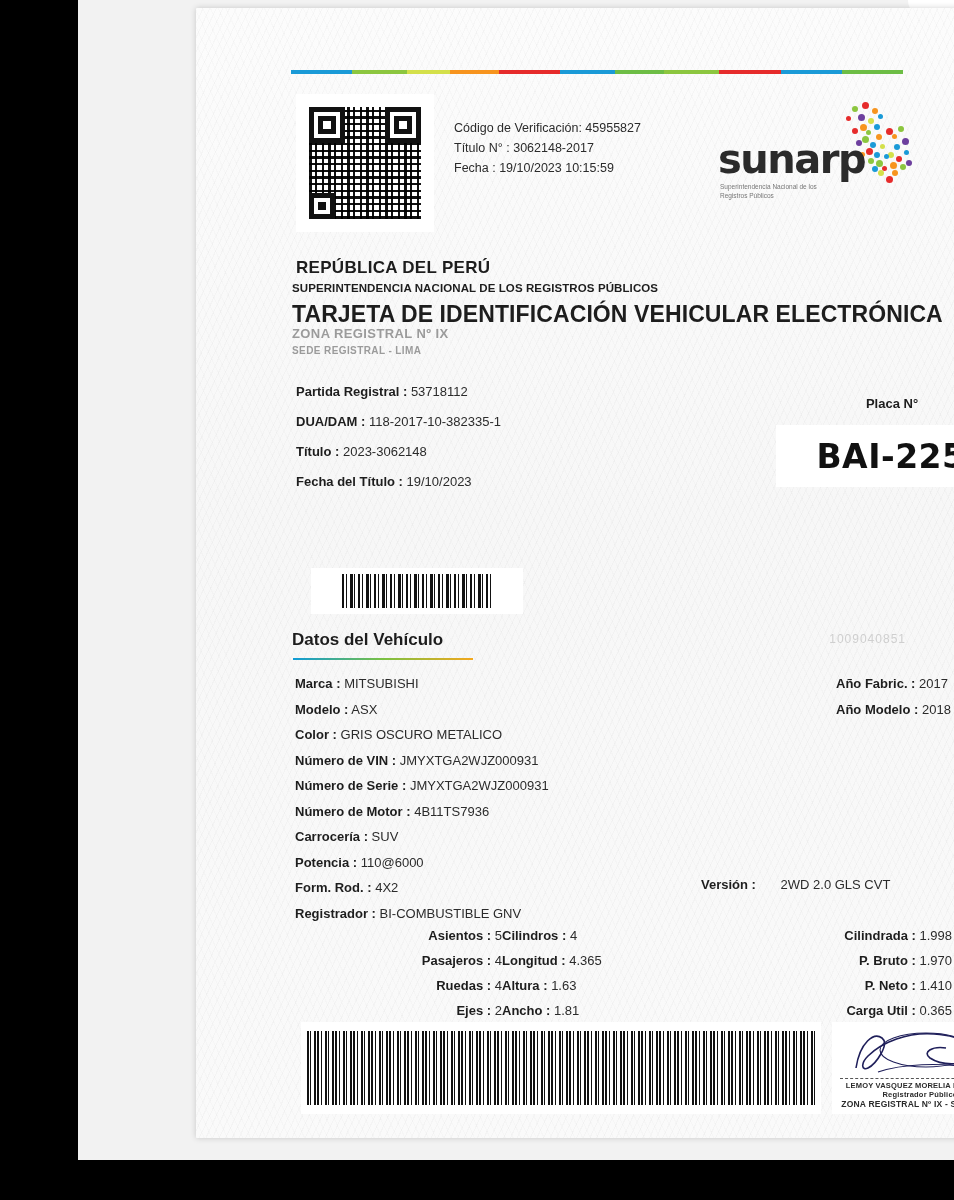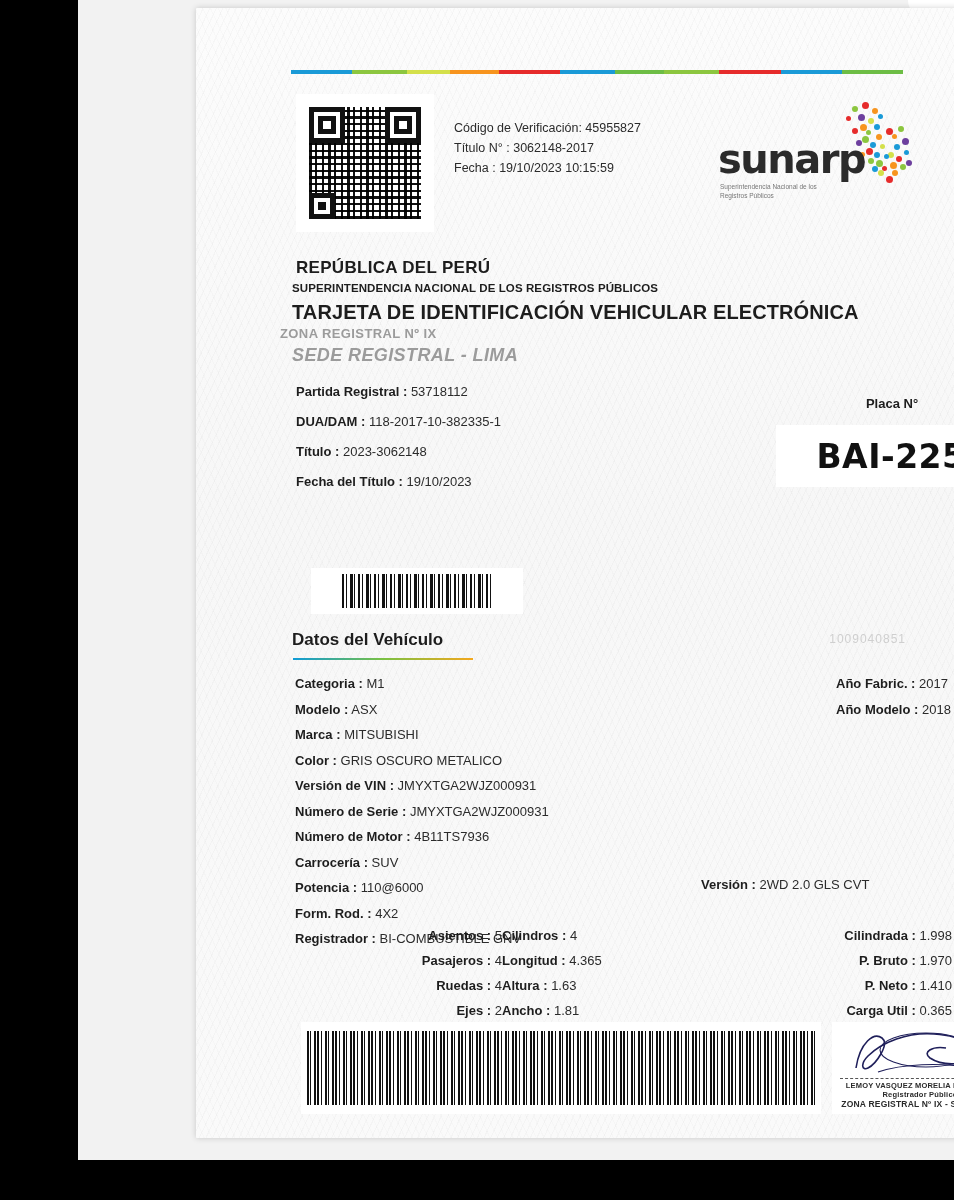--- a/index.html
+++ b/index.html
@@ -105,29 +105,29 @@
   .h-country {
     position: absolute; left: 100px; top: 250px;
     font-size: 17px; font-weight: 700; color: #1d1d1d; letter-spacing: .3px;
   }
   .h-sunarp {
     position: absolute; left: 96px; top: 274px;
     font-size: 11.5px; font-weight: 700; color: #1d1d1d; letter-spacing: .1px;
   }
   .h-title {
     position: absolute; left: 96px; top: 293px;
-    font-size: 20px; font-weight: 700; color: #1d1d1d; letter-spacing: .1px;
+    font-size: 23px; font-weight: 700; color: #1d1d1d; letter-spacing: .1px;
   }
   .h-zona {
-    position: absolute; left: 84px; top: 318px;
+    position: absolute; left: 96px; top: 318px;
     font-size: 13px; font-weight: 600; color: #9b9b9b; letter-spacing: .4px;
   }
   .h-sede {
     position: absolute; left: 96px; top: 337px;
-    font-size: 18px; font-weight: 600; color: #9b9b9b; letter-spacing: .4px; font-style: italic;
+    font-size: 10px; font-weight: 600; color: #9b9b9b; letter-spacing: .4px;
   }
 
   
   .reg { position: absolute; left: 100px; top: 376px; width: 420px; }
   .reg .row { margin-bottom: 15px; font-size: 13px; color: #1d1d1d; }
   .reg .row b { font-weight: 700; }
   .reg .row span { font-weight: 400; color: #2b2b2b; }
 
   .placa-label {
     position: absolute; left: 586px; top: 388px;
@@ -178,21 +178,21 @@
   .veh-left .row b { font-weight: 700; }
   .veh-left .row span { font-weight: 400; color: #2b2b2b; }
 
   .veh-right { position: absolute; left: 640px; top: 668px; width: 220px; }
   .veh-right .row { font-size: 13px; color: #1d1d1d; margin-bottom: 10.5px; }
   .veh-right .row b { font-weight: 700; }
   .veh-right .row span { font-weight: 400; color: #2b2b2b; }
 
   .veh-version { position: absolute; left: 505px; top: 869px; font-size: 13px; color: #1d1d1d; }
   .veh-version b { font-weight: 700; }
-  .veh-version span { font-weight: 400; color: #2b2b2b; }
+  .veh-version span { font-weight: 400; color: #2b2b2b; margin-left: 21px; }
 
   
   .numgrid {
     position: absolute; left: 96px; top: 920px;
     width: 660px;
     display: grid;
     grid-template-columns: 210px 225px 225px;
     row-gap: 10px;
   }
   .numgrid .cell { font-size: 13px; color: #1d1d1d; }
@@ -342,25 +342,24 @@
 
       <div class="bc1">
         <div class="bars"></div>
       </div>
 
       <div class="veh-title">Datos del Vehículo</div>
       <div class="veh-rule"></div>
       <div class="veh-code">1009040851</div>
 
       <div class="veh-left" id="vehleft">
-          <div class="row"><b>Categoria :</b> <span>M1</span></div>
+          <div class="row"><b>Marca :</b> <span>MITSUBISHI</span></div>
           <div class="row"><b>Modelo :</b> <span>ASX</span></div>
-          <div class="row"><b>Marca :</b> <span>MITSUBISHI</span></div>
           <div class="row"><b>Color :</b> <span>GRIS OSCURO METALICO</span></div>
-          <div class="row"><b>Versión de VIN :</b> <span>JMYXTGA2WJZ000931</span></div>
+          <div class="row"><b>Número de VIN :</b> <span>JMYXTGA2WJZ000931</span></div>
           <div class="row"><b>Número de Serie :</b> <span>JMYXTGA2WJZ000931</span></div>
           <div class="row"><b>Número de Motor :</b> <span>4B11TS7936</span></div>
           <div class="row"><b>Carrocería :</b> <span>SUV</span></div>
           <div class="row"><b>Potencia :</b> <span>110@6000</span></div>
           <div class="row"><b>Form. Rod. :</b> <span>4X2</span></div>
           <div class="row"><b>Registrador :</b> <span>BI-COMBUSTIBLE GNV</span></div>
         </div>
       <div class="veh-right" id="vehright">
           <div class="row"><b>Año Fabric. :</b> <span>2017</span></div>
           <div class="row"><b>Año Modelo :</b> <span>2018</span></div>

